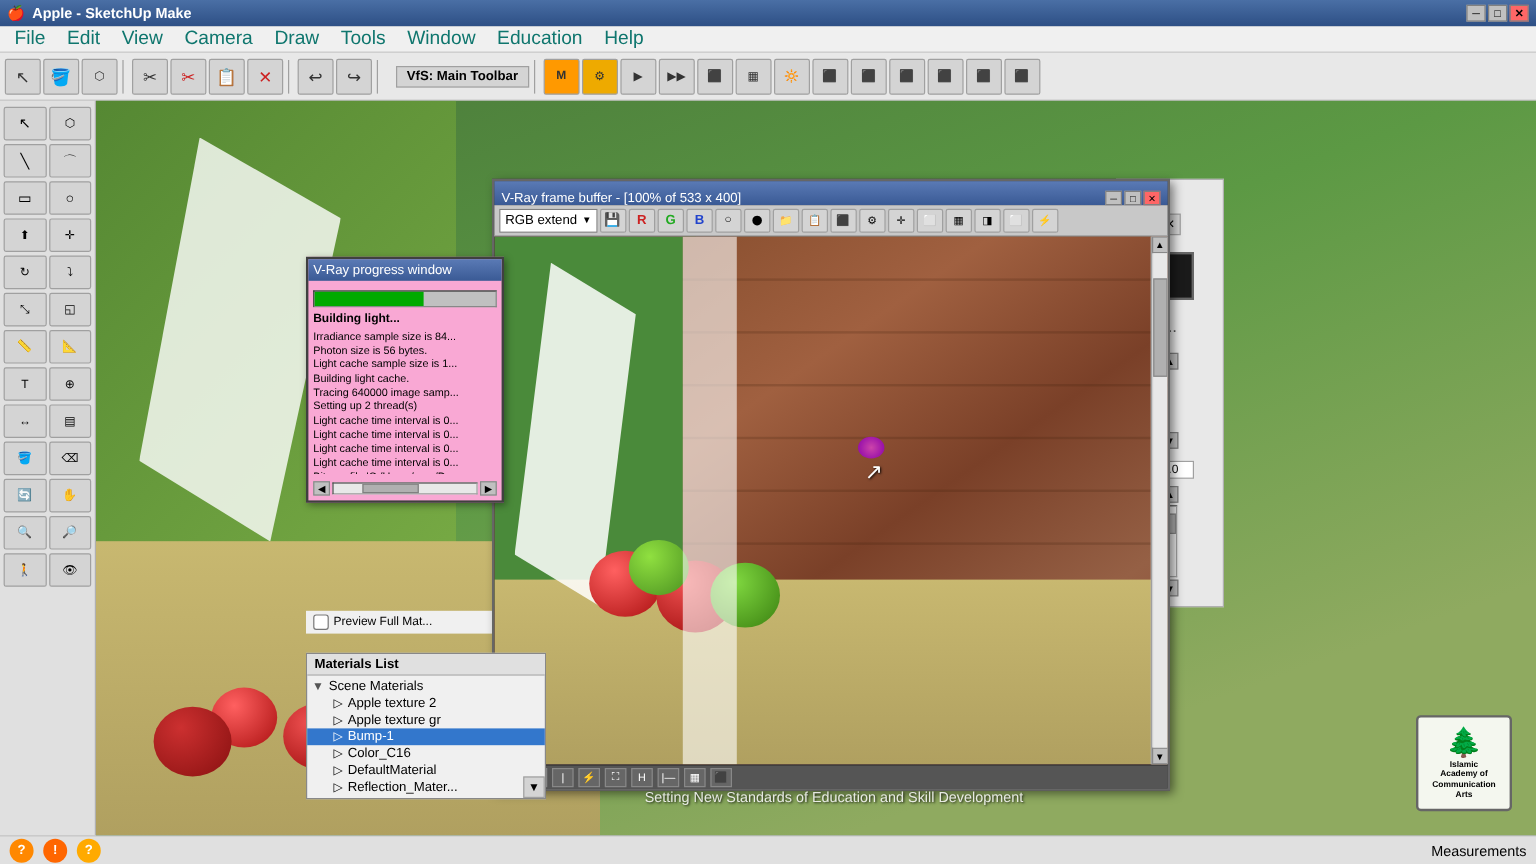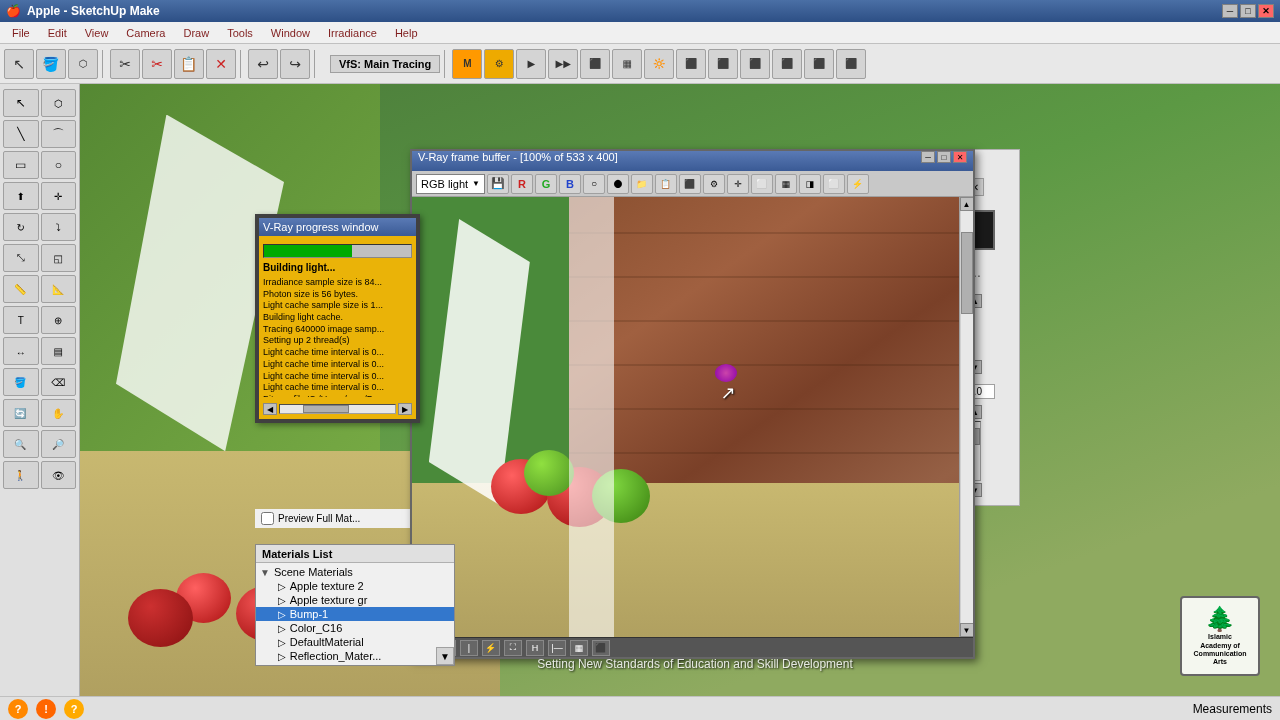--- a/index.html
+++ b/index.html
@@ -48,22 +48,22 @@
       border-bottom: 1px solid #c0c0c0;
       height: 22px;
       display: flex;
       align-items: center;
       padding: 0 4px;
       gap: 2px;
     }
     .menu-item {
       padding: 2px 8px;
       cursor: pointer;
-      font-size: 11px;
-      color: #7f1d1d;
+      font-size: 16px;
+      color: #0f766e;
     }
 
     
     #toolbar-area {
       background: #e8e8e8;
       border-bottom: 1px solid #c0c0c0;
       height: 40px;
       display: flex;
       align-items: center;
       padding: 0 4px;
@@ -168,21 +168,21 @@
       background: #3a3a3a;
       border: 2px solid #666;
       box-shadow: 3px 3px 8px rgba(0,0,0,0.5);
       z-index: 100;
     }
     #vfb-titlebar {
       background: linear-gradient(to bottom, #5a7ab5, #3a5a95);
       color: white;
       height: 20px;
       display: flex;
-      align-items: flex-start;
+      align-items: flex-end;
       padding: 0 6px;
       font-size: 11px;
     }
     #vfb-titlebar .win-controls {
       margin-left: auto;
       display: flex;
       gap: 2px;
     }
     #vfb-titlebar .win-btn {
       width: 14px;
@@ -359,22 +359,22 @@
       background: radial-gradient(circle, #cc44aa, #8800aa);
       border-radius: 50%;
     }
 
     
     #vray-progress {
       position: absolute;
       top: 130px;
       left: 175px;
       width: 165px;
-      background: #eab308;
-      border: 4px solid #404040;
+      background: #f9a8d4;
+      border: 2px solid #404040;
       box-shadow: 2px 2px 6px rgba(0,0,0,0.4);
       z-index: 200;
     }
     #vp-titlebar {
       background: linear-gradient(to bottom, #5a7ab5, #3a5a95);
       color: white;
       height: 18px;
       display: flex;
       align-items: center;
       padding: 0 4px;
@@ -654,39 +654,39 @@
 </div>
 
 <div id="menubar">
   <div class="menu-item">File</div>
   <div class="menu-item">Edit</div>
   <div class="menu-item">View</div>
   <div class="menu-item">Camera</div>
   <div class="menu-item">Draw</div>
   <div class="menu-item">Tools</div>
   <div class="menu-item">Window</div>
-  <div class="menu-item">Irradiance</div>
+  <div class="menu-item">Education</div>
   <div class="menu-item">Help</div>
 </div>
 
 <div id="toolbar-area">
   <div class="tb-btn">↖</div>
   <div class="tb-btn">🪣</div>
   <div class="tb-btn" style="font-size:10px;">⬡</div>
   <div class="tb-separator"></div>
   <div class="tb-btn">✂</div>
   <div class="tb-btn" style="color:#cc2222;">✂</div>
   <div class="tb-btn">📋</div>
   <div class="tb-btn" style="color:#cc2222;">✕</div>
   <div class="tb-separator"></div>
   <div class="tb-btn">↩</div>
   <div class="tb-btn">↪</div>
   <div class="tb-separator"></div>
 
-  <div style="background:#d4d4d4;border:1px solid #a0a0a0;padding:2px 8px;font-size:11px;font-weight:bold;margin-left:8px;">VfS: Main Tracing</div>
+  <div style="background:#d4d4d4;border:1px solid #a0a0a0;padding:2px 8px;font-size:11px;font-weight:bold;margin-left:8px;">VfS: Main Toolbar</div>
   <div class="tb-separator"></div>
   <div class="tb-btn" style="background:#ff9900;font-size:10px;font-weight:bold;">M</div>
   <div class="tb-btn" style="background:#eeaa00;font-size:10px;">⚙</div>
   <div class="tb-btn" style="font-size:10px;">▶</div>
   <div class="tb-btn" style="font-size:10px;">▶▶</div>
   <div class="tb-btn" style="font-size:10px;">⬛</div>
   <div class="tb-btn" style="font-size:10px;">▦</div>
   <div class="tb-btn" style="font-size:10px;">🔆</div>
   <div class="tb-btn" style="font-size:10px;">⬛</div>
   <div class="tb-btn" style="font-size:10px;">⬛</div>
@@ -778,21 +778,21 @@
         <span>V-Ray frame buffer - [100% of 533 x 400]</span>
         <div class="win-controls">
           <div class="win-btn">─</div>
           <div class="win-btn">□</div>
           <div class="win-btn" style="background:#ff6666;">✕</div>
         </div>
       </div>
 
       <div id="vfb-toolbar">
         <div class="vfb-dropdown">
-          <span>RGB light</span>
+          <span>RGB extend</span>
           <span style="font-size:8px;">▼</span>
         </div>
         <div class="vfb-tbtn" style="font-size:11px;">💾</div>
         <div class="vfb-tbtn" style="color:#cc2222;font-weight:bold;font-size:11px;">R</div>
         <div class="vfb-tbtn" style="color:#22aa22;font-weight:bold;font-size:11px;">G</div>
         <div class="vfb-tbtn" style="color:#2244cc;font-weight:bold;font-size:11px;">B</div>
         <div class="vfb-tbtn">○</div>
         <div class="vfb-tbtn" style="font-size:8px;">⬤</div>
         <div class="vfb-tbtn" style="font-size:9px;">📁</div>
         <div class="vfb-tbtn" style="font-size:9px;">📋</div>

